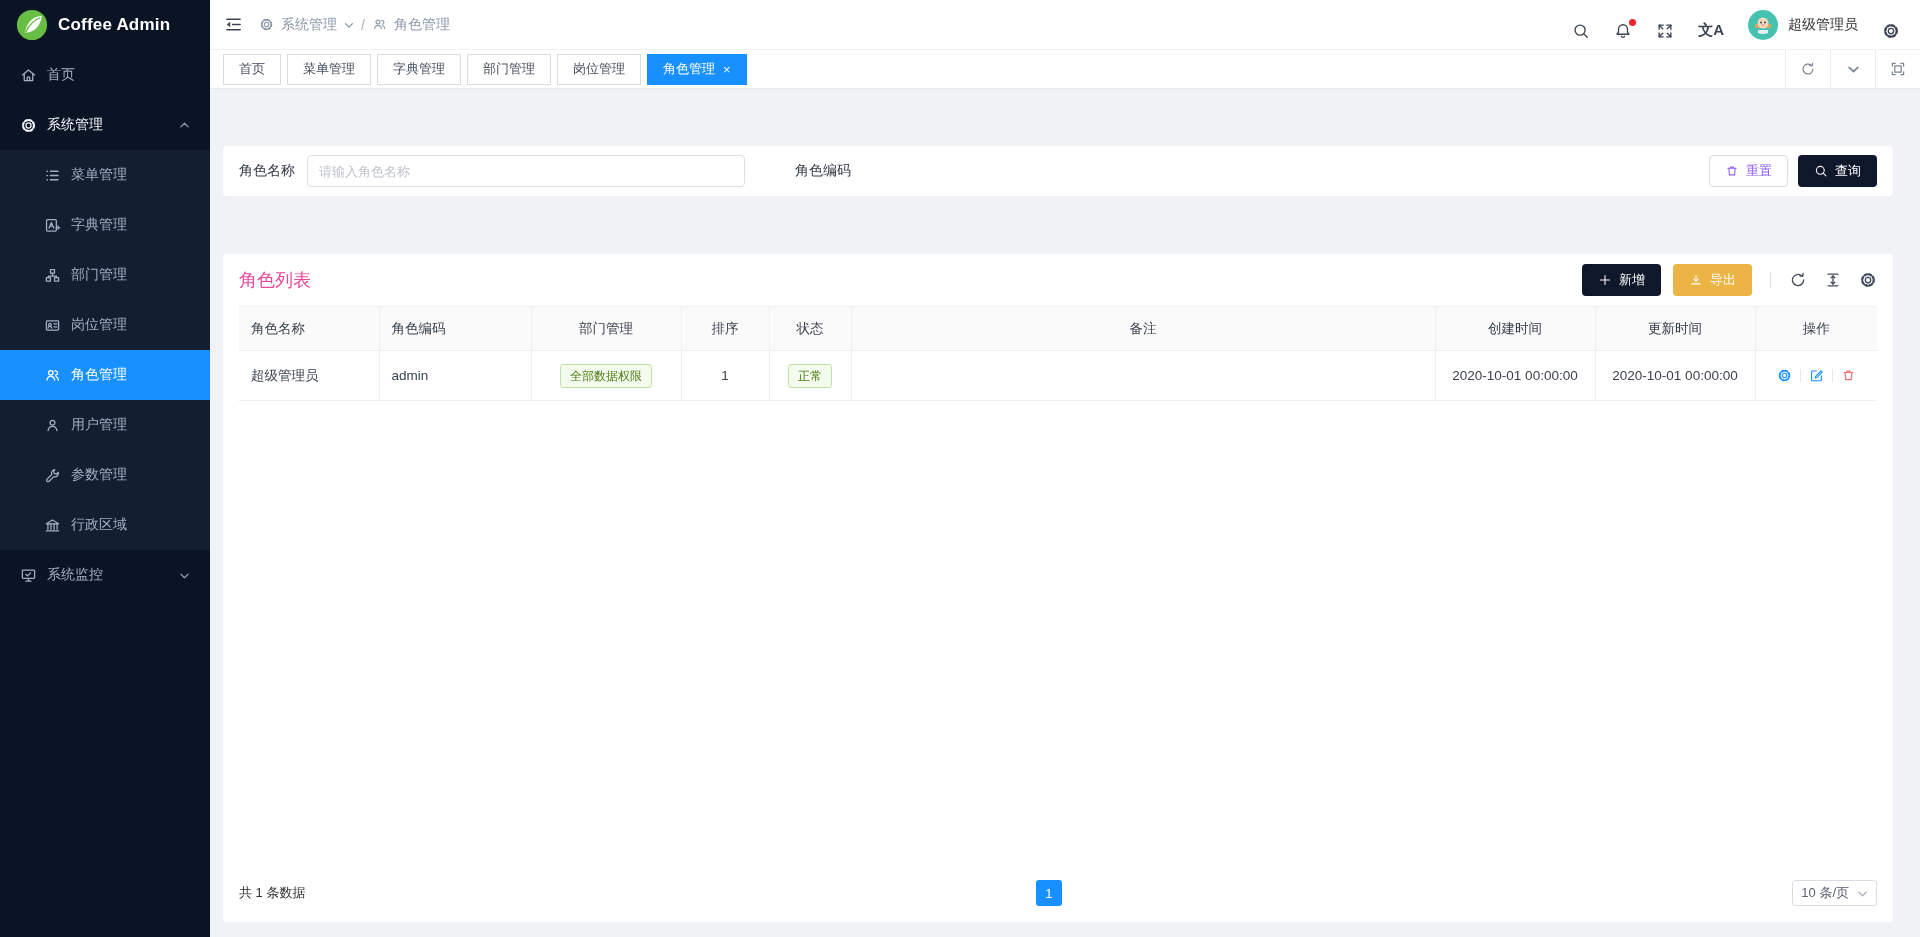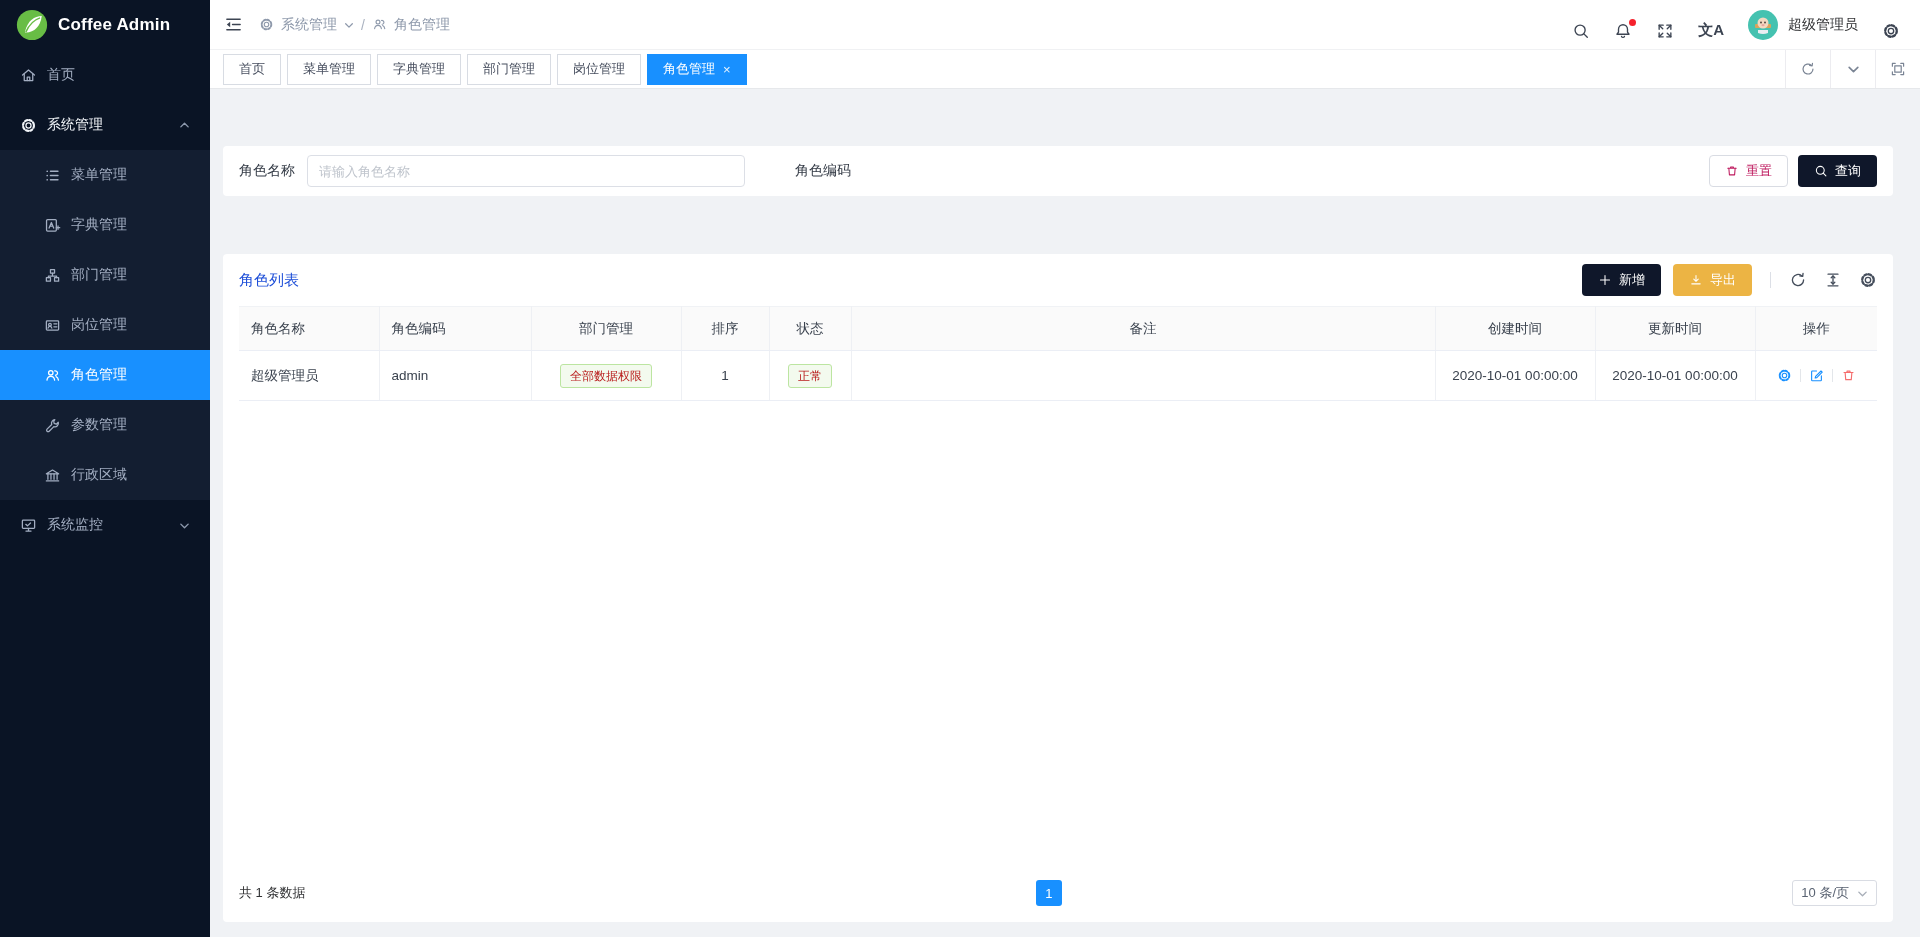--- a/index.html
+++ b/index.html
@@ -51,39 +51,39 @@
 
   
   .search-card { padding:9px 16px; display:flex; align-items:center; flex-shrink:0; }
   .form-item { display:flex; align-items:center; }
   .form-label { color:#333a45; margin-right:12px; white-space:nowrap; }
   .form-input { width:438px; height:32px; border:1px solid #dcdfe6; border-radius:4px; padding:0 11px; font-size:13px; color:#303133; font-family:inherit; outline:none; }
   .form-input::placeholder { color:#bfc4cc; }
   .form-item + .form-item { margin-left:50px; }
   .search-actions { margin-left:auto; display:flex; gap:10px; }
   .btn { height:32px; display:inline-flex; align-items:center; gap:7px; padding:0 15px; border-radius:4px; font-size:13px; cursor:pointer; border:1px solid transparent; white-space:nowrap; font-family:inherit; }
-  .btn-plain { background:#fff; border-color:#d9dce3; color:#be185d; }
+  .btn-plain { background:#fff; border-color:#d9dce3; color:#8b5cf6; }
   .btn-primary { background:#0f172a; color:#fff; }
   .btn-warning { background:#ecb444; color:#fff; }
 
   
   .table-card { flex:1; display:flex; flex-direction:column; padding:0 16px; min-height:0; }
   .card-head { height:52px; display:flex; align-items:center; flex-shrink:0; }
-  .card-title { font-size:15px; color:#1d4ed8; }
+  .card-title { font-size:18px; color:#ec4899; }
   .card-head-actions { margin-left:auto; display:flex; align-items:center; gap:12px; }
   .toolbar-divider { width:1px; height:16px; background:#dcdfe6; margin:0 6px; }
   .toolbar-icon { color:#454e5c; cursor:pointer; display:flex; }
   .toolbar-icons { display:flex; align-items:center; gap:17px; }
 
   table { width:100%; border-collapse:collapse; table-layout:fixed; }
   th { background:#fafafa; color:#3a424e; font-weight:normal; font-size:13.5px; height:44px; padding:0 12px; border-bottom:1px solid #ebeef5; border-top:1px solid #f0f2f5; }
   td { height:50px; padding:0 12px; font-size:13.5px; color:#3a424e; border-bottom:1px solid #ebeef5; }
   th:not(:last-child), td:not(:last-child) { border-right:1px solid #eef0f4; }
   .al { text-align:left; } .ac { text-align:center; }
-  .tag-success { display:inline-block; padding:0 9px; height:24px; line-height:22px; border:1px solid #bce5a1; background:#f3faee; color:#b91c1c; border-radius:3px; font-size:12px; }
+  .tag-success { display:inline-block; padding:0 9px; height:24px; line-height:22px; border:1px solid #bce5a1; background:#f3faee; color:#4d7c0f; border-radius:3px; font-size:12px; }
   .row-actions { display:flex; align-items:center; justify-content:center; gap:8px; }
   .act-divider { width:1px; height:13px; background:#e3e6ea; }
   .act-icon { cursor:pointer; display:flex; }
   .act-blue { color:#1890ff; } .act-red { color:#f56c6c; }
 
   
   .pagination { margin-top:auto; padding:14px 0 16px; display:flex; align-items:center; justify-content:space-between; gap:0; font-size:13px; color:#303133; flex-shrink:0; }
   .page-btn { min-width:26px; height:26px; border-radius:3px; background:#1890ff; color:#fff; display:flex; align-items:center; justify-content:center; font-size:13px; cursor:pointer; }
   .page-size { height:26px; border:1px solid #d9dce3; border-radius:3px; padding:0 8px; display:flex; align-items:center; gap:8px; color:#5a6372; cursor:pointer; background:#fff; }
   .page-size .chev { color:#a8aeb8; }
@@ -160,20 +160,27 @@
           <span>岗位管理</span>
         </div>
         <div class="menu-item active">
           <svg class="ic mi-icon" viewBox="0 0 20 20">
             <circle cx="8" cy="6.8" r="2.6"></circle>
               <path d="M3.5 15.5 c.4-3 2.2-4.4 4.5-4.4 s4.1 1.4 4.5 4.4"></path>
               <path d="M12.6 4.6 a2.6 2.6 0 1 1 .9 5.1"></path>
               <path d="M14.2 11.4 c1.7.6 2.5 2 2.8 4.1"></path>
           </svg>
           <span>角色管理</span>
+        </div>
+        <div class="menu-item">
+          <svg class="ic mi-icon" viewBox="0 0 20 20">
+            <circle cx="10" cy="6.8" r="2.8"></circle>
+              <path d="M4.8 16 c.5-3.4 2.6-5 5.2-5 s4.7 1.6 5.2 5"></path>
+          </svg>
+          <span>用户管理</span>
         </div>
         <div class="menu-item">
           <svg class="ic mi-icon" viewBox="0 0 20 20">
             <path d="M12.8 3.2 a4.1 4.1 0 0 0-3.7 5.6 L3.6 14.3 a1.75 1.75 0 1 0 2.5 2.5 L11.6 11.3 a4.1 4.1 0 0 0 5.2-5.1 L14.5 8.5 l-2.6-.9 -.4-2.6 z"></path>
           </svg>
           <span>参数管理</span>
         </div>
         <div class="menu-item">
           <svg class="ic mi-icon" viewBox="0 0 20 20">
             <path d="M2.8 8 L10 3.6 L17.2 8 Z"></path>

